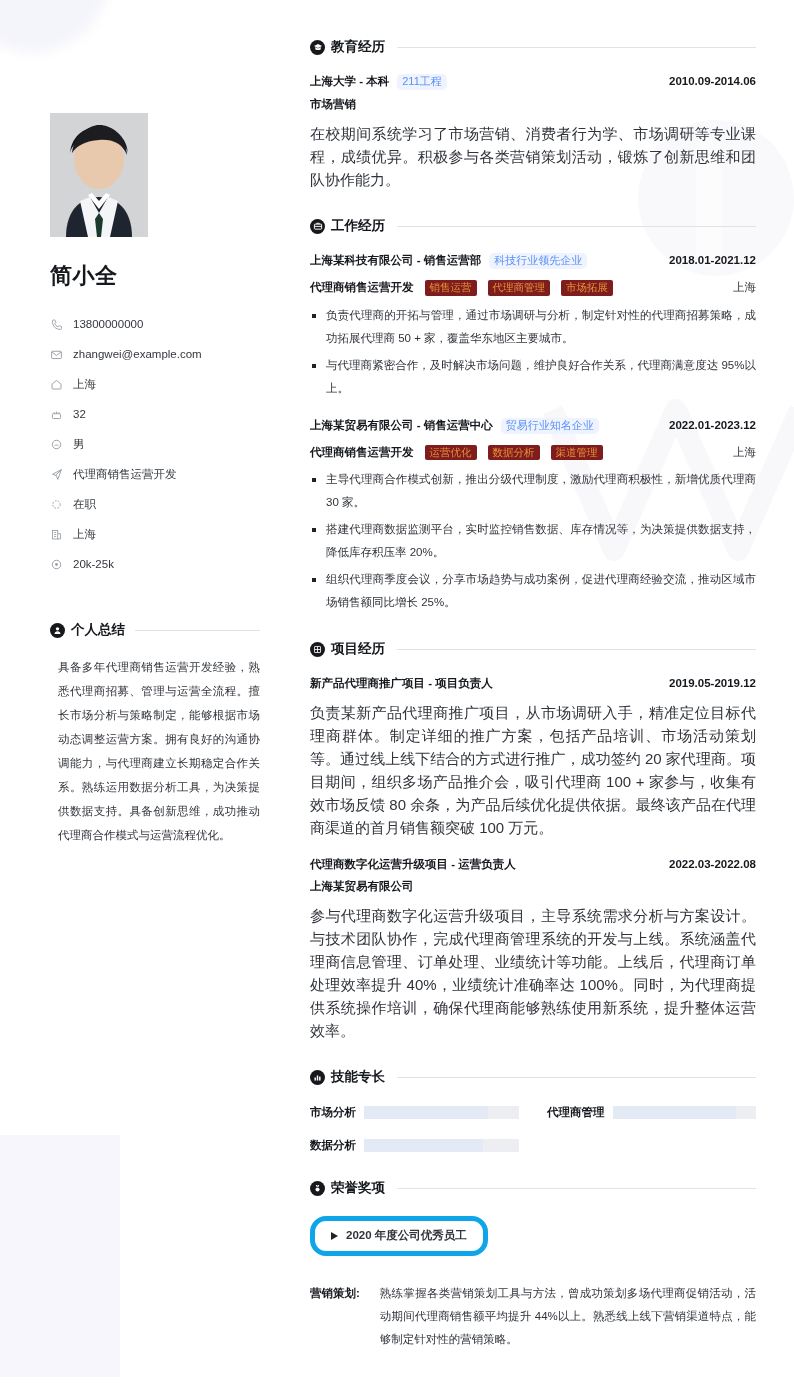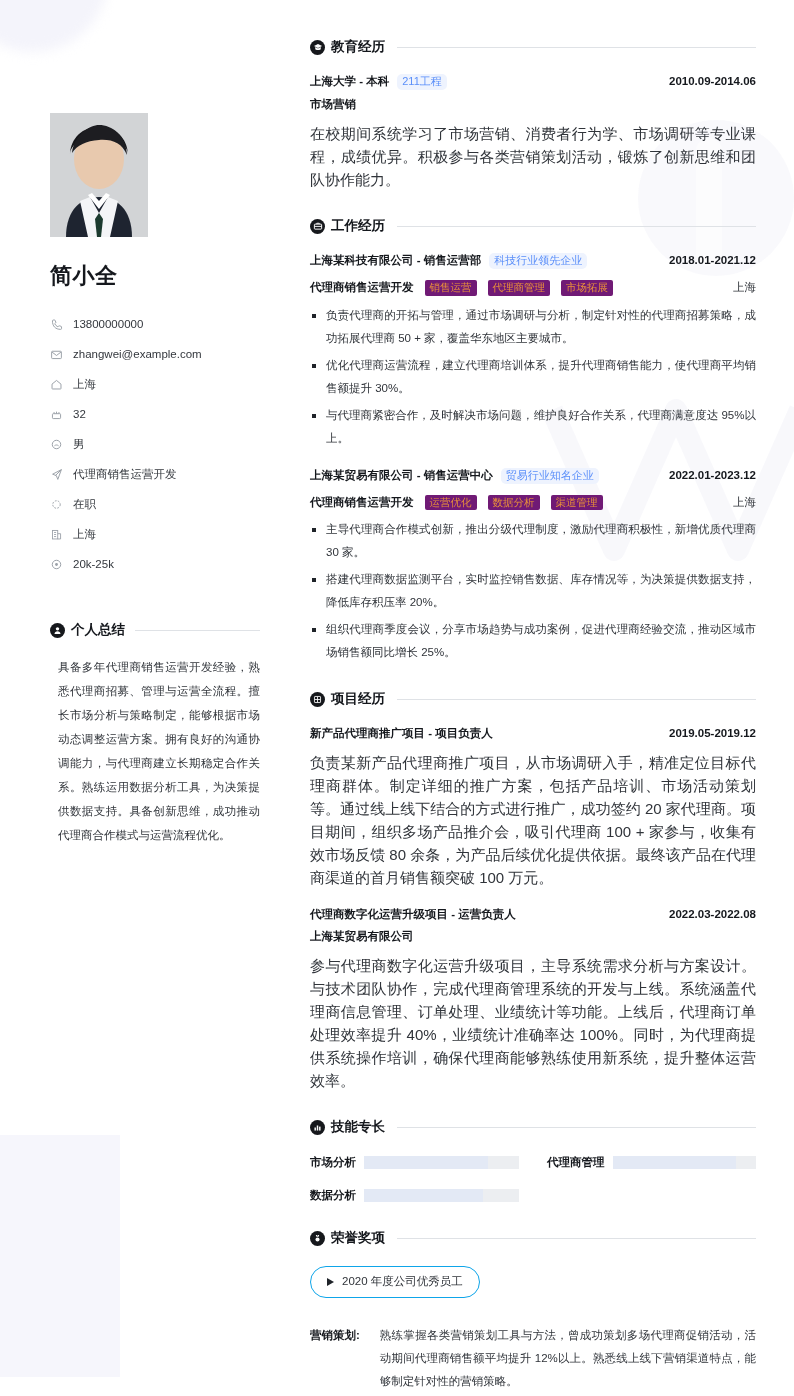--- a/index.html
+++ b/index.html
@@ -192,21 +192,21 @@
   .row2 .lhs { display: flex; align-items: baseline; gap: 11px; min-width: 0; flex-wrap: nowrap; }
   .row2 .role {
     font-size: 11.5px;
     font-weight: 700;
     color: #15181d;
     white-space: nowrap;
   }
   .tag-orange {
     font-size: 10.5px;
     color: #e8903a;
-    background: #701a75;
+    background: #7f1d1d;
     padding: 2px 5px 3px;
     border-radius: 2px;
     white-space: nowrap;
     line-height: 1;
   }
   .loc {
     font-size: 11.5px;
     color: #30343a;
     white-space: nowrap;
     flex: 0 0 auto;
@@ -275,26 +275,27 @@
     left: 0; top: 0; bottom: 0;
     background: #e3e9f5;
   }
 
   
   .awards { margin-top: 19px; display: flex; gap: 10px; flex-wrap: wrap; }
   .award-chip {
     display: inline-flex;
     align-items: center;
     gap: 8px;
-    border: 1px solid #0ea5e9;
+    border: 5px solid #0ea5e9;
     border-radius: 16px;
     padding: 7px 16px 8px;
     font-size: 11.5px;
     color: #30343a;
     background: #fff;
+    font-weight: bold;
   }
   .award-chip .tri {
     width: 0; height: 0;
     border-left: 7px solid #1f2329;
     border-top: 4.5px solid transparent;
     border-bottom: 4.5px solid transparent;
   }
 
   
   .other-list { margin-top: 18px; }
@@ -507,21 +508,20 @@
           <span class="lhs">
             <span class="role">代理商销售运营开发</span>
             <span class="tag-orange">销售运营</span>
             <span class="tag-orange">代理商管理</span>
             <span class="tag-orange">市场拓展</span>
           </span>
           <span class="loc">上海</span>
         </div>
         <ul class="bullets">
           <li>负责代理商的开拓与管理，通过市场调研与分析，制定针对性的代理商招募策略，成功拓展代理商 50 + 家，覆盖华东地区主要城市。</li>
-          <li>优化代理商运营流程，建立代理商培训体系，提升代理商销售能力，使代理商平均销售额提升 30%。</li>
           <li>与代理商紧密合作，及时解决市场问题，维护良好合作关系，代理商满意度达 95%以上。</li>
         </ul>
       </div>
 
       <div class="entry">
         <div class="row1">
           <span class="lhs">
             <span class="org">上海某贸易有限公司 - 销售运营中心</span>
             <span class="tag-blue">贸易行业知名企业</span>
           </span>
@@ -631,19 +631,19 @@
           <span>2020 年度公司优秀员工</span>
         </div>
       </div>
     </div>
 
     <div class="sec mt-sec">
 
       <div class="other-list">
         <div class="other-item">
           <span class="olabel">营销策划:</span>
-          <span class="ovalue">熟练掌握各类营销策划工具与方法，曾成功策划多场代理商促销活动，活动期间代理商销售额平均提升 12%以上。熟悉线上线下营销渠道特点，能够制定针对性的营销策略。</span>
+          <span class="ovalue">熟练掌握各类营销策划工具与方法，曾成功策划多场代理商促销活动，活动期间代理商销售额平均提升 44%以上。熟悉线上线下营销渠道特点，能够制定针对性的营销策略。</span>
         </div>
       </div>
     </div>
 
   </div>
 </div>
 
 </body></html>

